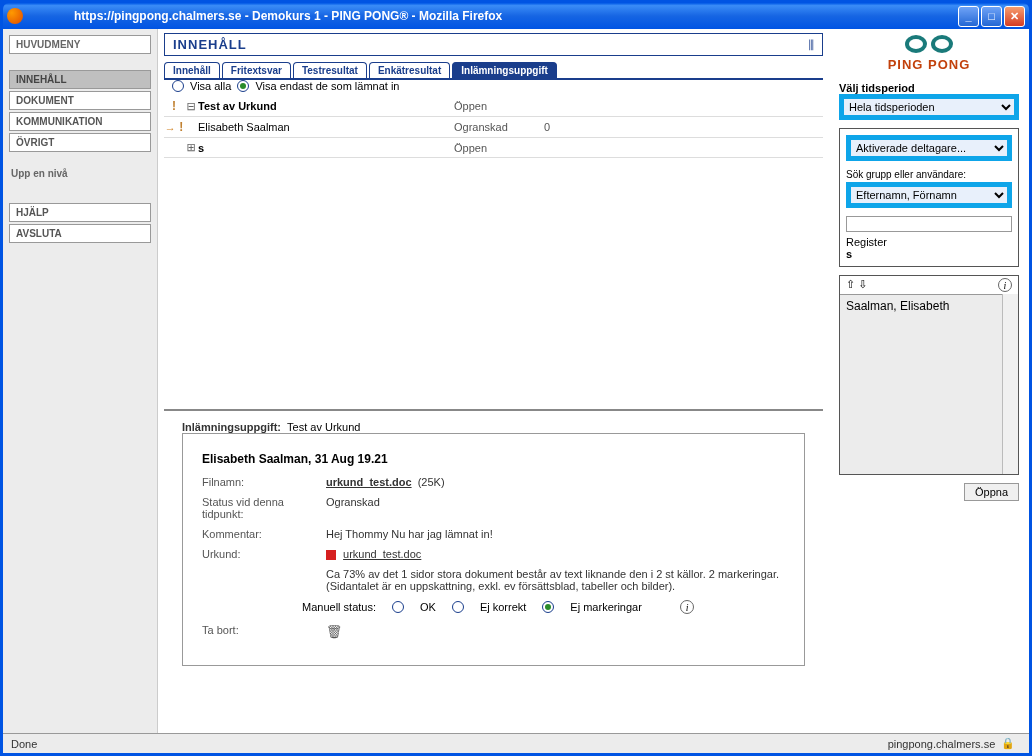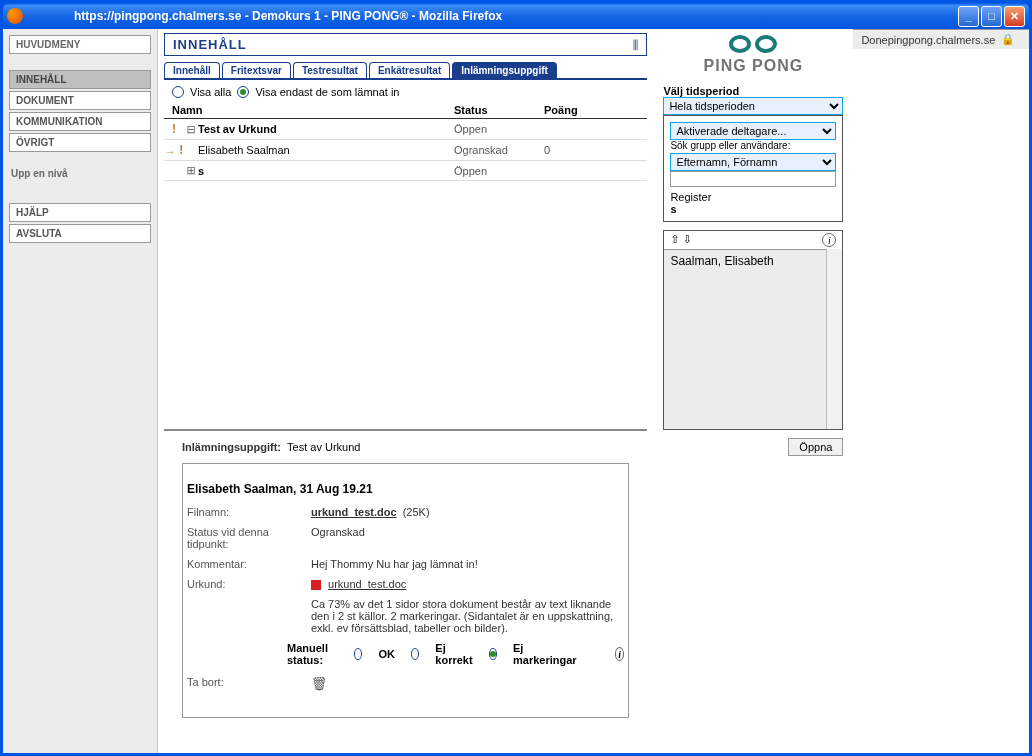--- a/index.html
+++ b/index.html
@@ -8,80 +8,80 @@
 .window { width: 1032px; height: 756px; background: #0054e3; padding: 3px; display: flex; flex-direction: column; }
 .titlebar { height: 26px; background: linear-gradient(to bottom, #0058e6 0%, #3a8cf7 10%, #1665e3 50%, #0054e3 100%); display: flex; align-items: center; padding: 0 4px; color: #fff; font-size: 12px; font-weight: bold; border-radius: 6px 6px 0 0; }
 .titlebar .ff-icon { width: 16px; height: 16px; background: radial-gradient(circle at 30% 30%, #ff9a00, #e04b00); border-radius: 50%; margin-right: 6px; }
 .titlebar .title-text { flex: 1; margin-left: 45px; }
 .win-btns { display: flex; gap: 2px; }
 .win-btn { width: 21px; height: 21px; border: 1px solid #fff; border-radius: 3px; display: flex; align-items: center; justify-content: center; font-weight: bold; color: #fff; font-size: 11px; }
 .win-min { background: linear-gradient(to bottom, #6fa3f7, #2367d4); }
 .win-max { background: linear-gradient(to bottom, #6fa3f7, #2367d4); }
 .win-close { background: linear-gradient(to bottom, #f79e6f, #d43c23); }
 
-.client { flex: 1; background: #fff; display: flex; flex-direction: row; }
+.client { flex: 1; background: #fff; display: flex; flex-direction: column; }
 .main-area { flex: 1; display: flex; overflow: hidden; }
 
 .sidebar { width: 155px; background: #ececec; border-right: 1px solid #ccc; padding: 6px; }
 .side-menu-title { background: #fff; border: 1px solid #999; padding: 3px 6px; font-size: 10px; font-weight: bold; color: #666; margin-bottom: 6px; }
 .side-item { background: #fff; border: 1px solid #999; padding: 3px 6px; font-size: 10px; font-weight: bold; color: #555; margin-bottom: 2px; cursor: pointer; }
 .side-item.active { background: #bfbfbf; color: #444; }
 .side-sep { height: 10px; }
 .side-label { font-size: 10px; color: #666; font-weight: bold; padding: 4px 2px; }
 
 .content { flex: 1; display: flex; flex-direction: column; padding: 4px 6px; overflow: hidden; }
 .page-header { border: 1px solid #1a3e8c; background: #fff; padding: 3px 8px; display: flex; justify-content: space-between; align-items: center; margin-bottom: 6px; }
 .page-header-title { color: #1a3e8c; font-weight: bold; font-size: 13px; letter-spacing: 1px; }
 .page-header-icon { color: #1a3e8c; font-size: 12px; }
 
 .tabs { display: flex; border-bottom: 2px solid #1a3e8c; }
 .tab { border: 1px solid #1a3e8c; border-bottom: none; padding: 2px 8px; font-size: 10px; font-weight: bold; color: #1a3e8c; background: #fff; margin-right: 2px; border-radius: 4px 4px 0 0; cursor: pointer; }
 .tab.active { background: #1a3e8c; color: #fff; }
 
-.list-area { margin-top: 6px; }
+.list-area { }
 .filter-row { display: flex; align-items: center; gap: 6px; font-size: 11px; margin-bottom: 4px; padding-left: 8px; }
 .radio { width: 12px; height: 12px; border: 1px solid #1a3e8c; border-radius: 50%; display: inline-flex; align-items: center; justify-content: center; }
 .radio.sel::after { content: ""; width: 6px; height: 6px; background: #2a8c2a; border-radius: 50%; }
 
 .list-head { display: flex; font-weight: bold; font-size: 11px; border-bottom: 1px solid #333; padding: 2px 0; }
 .col-name { flex: 0 0 290px; padding-left: 8px; }
 .col-status { flex: 0 0 90px; }
 .col-score { flex: 0 0 60px; }
 
 .list-row { display: flex; font-size: 11px; padding: 3px 0; border-bottom: 1px solid #ddd; align-items: center; }
 .row-ind { width: 20px; text-align: center; color: #c08030; font-weight: bold; font-size: 12px; }
 .row-tree { width: 14px; text-align: center; color: #666; }
 .row-name { flex: 0 0 256px; }
 .row-status { flex: 0 0 90px; color: #555; }
 .row-score { flex: 0 0 60px; color: #555; }
 .row-arrow { color: #d08020; font-size: 11px; }
 
 .detail-split { border-top: 2px solid #888; margin-top: 10px; }
 .detail-panel { height: 318px; overflow-y: scroll; padding: 10px 18px; position: relative; }
-.detail-title { font-size: 11px; margin-bottom: 10px; }
+.detail-title { font-size: 11px; margin-bottom: 0; }
 .detail-title b { color: #333; }
-.detail-box { border: 1px solid #999; padding: 18px 4px; }
+.detail-box { border: 1px solid #999; padding: 18px 19px; }
 .detail-head { font-weight: bold; font-size: 12px; margin-bottom: 10px; }
 .detail-row { display: flex; font-size: 11px; margin-bottom: 8px; gap: 24px; }
 .detail-label { flex: 0 0 100px; color: #555; }
 .detail-val { flex: 1; color: #333; }
 .detail-val a { color: #333; text-decoration: underline; }
 .red-sq { display: inline-block; width: 10px; height: 10px; background: #d62020; margin-right: 4px; vertical-align: middle; }
-.status-row { display: flex; align-items: center; gap: 16px; font-size: 11px; margin-top: 8px; margin-left: 100px; font-weight: bold; }
+.status-row { display: flex; align-items: center; gap: 16px; font-size: 11px; margin-top: 8px; margin-left: 100px; }
 .trash { font-size: 13px; color: #555; }
 .info-icon { font-style: italic; font-family: serif; border: 1px solid #666; border-radius: 50%; width: 14px; height: 14px; display: inline-flex; align-items: center; justify-content: center; font-size: 10px; }
 
 .rightcol { width: 200px; padding: 6px 10px; font-size: 11px; }
 .logo { text-align: center; margin-bottom: 10px; }
 .logo-circles { display: flex; justify-content: center; gap: 4px; margin-bottom: 4px; }
 .logo-c { width: 22px; height: 18px; background: #1a7a7a; border-radius: 50%; position: relative; }
 .logo-c::after { content: ""; position: absolute; top: 4px; left: 4px; right: 4px; bottom: 4px; background: #fff; border-radius: 50%; }
-.logo-text { color: #737373; font-weight: bold; font-size: 16px; letter-spacing: 1px; }
+.logo-text { color: #c2410c; font-weight: bold; font-size: 13px; letter-spacing: 1px; }
 .r-label { font-weight: bold; margin-bottom: 0; }
-.r-select { width: 100%; font-size: 11px; border: 1px solid #0ea5e9; background: #e8f0fb; padding: 1px; }
+.r-select { width: 100%; font-size: 11px; border: 5px solid #0ea5e9; background: #e8f0fb; padding: 1px; margin-bottom: 8px; }
 .r-box { border: 1px solid #555; padding: 6px; margin-bottom: 8px; }
 .r-input { width: 100%; font-size: 11px; border: 1px solid #999; padding: 1px; margin-bottom: 4px; }
 .r-list { border: 1px solid #555; height: 200px; background: #ececec; position: relative; margin-top: 4px; }
 .r-list-head { display: flex; justify-content: space-between; padding: 2px 6px; background: #fff; border-bottom: 1px solid #999; }
 .r-list-body { padding: 4px 6px; font-size: 12px; }
 .r-list-scroll { position: absolute; right: 0; top: 18px; bottom: 0; width: 16px; background: #f0f0f0; border-left: 1px solid #bbb; }
 .r-btn { border: 1px solid #999; padding: 2px 10px; font-size: 11px; background: #f0f0f0; float: right; margin-top: 8px; cursor: pointer; }
 
 .statusbar { height: 20px; background: #ececec; border-top: 1px solid #999; display: flex; align-items: center; padding: 0 8px; font-size: 11px; color: #333; }
 .statusbar .sb-left { flex: 1; }
@@ -133,25 +133,20 @@
           <div class="tab active">Inlämningsuppgift</div>
         </div>
 
         <div class="list-area">
           <div class="filter-row">
             <span class="radio"></span>
             <span>Visa alla</span>
             <span class="radio sel"></span>
             <span>Visa endast de som lämnat in</span>
           </div>
-          <div class="list-head">
-            <div class="col-name">Namn</div>
-            <div class="col-status">Status</div>
-            <div class="col-score">Poäng</div>
-          </div>
           <div id="list-rows">
               <div class="list-row">
                 <div class="row-ind">!</div>
                 <div class="row-tree">⊟</div>
                 <div class="row-name"><b>Test av Urkund</b></div>
                 <div class="row-status">Öppen</div>
                 <div class="row-score"></div>
               </div>
               <div class="list-row">
                 <div class="row-ind"><span class="row-arrow">→</span> !</div>

